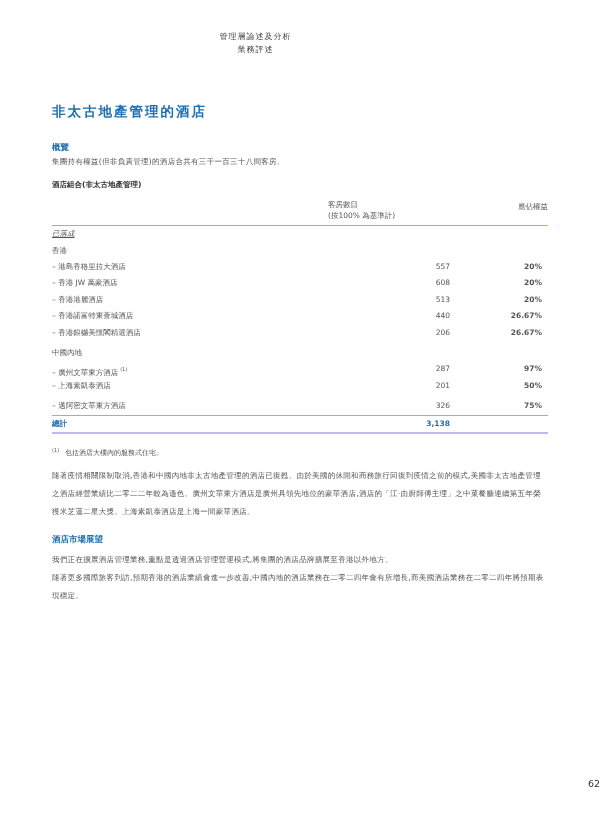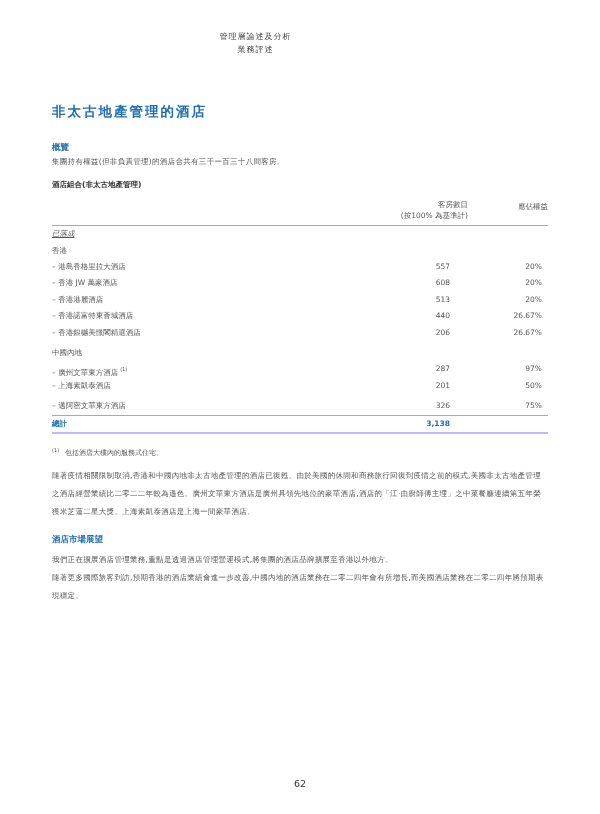--- a/index.html
+++ b/index.html
@@ -10,36 +10,36 @@
   }
   .header { position: absolute; top: 30px; left: 12px; width: 487px; text-align: center; font-size: 8px; line-height: 13px; color: #444; letter-spacing: 1px; }
   .content { position: absolute; left: 52px; top: 102px; width: 496px; }
   .section-title { font-size: 13.5px; color: #1f6fb0; letter-spacing: 2px; margin: 0; line-height: 18px; }
   .sub-title { font-size: 8.5px; font-weight: bold; color: #1f6fb0; margin-top: 21px; line-height: 12px; }
   .para { font-size: 7.5px; line-height: 18px; color: #555; letter-spacing: 0.3px; }
   .table-caption { font-size: 7.5px; font-weight: bold; color: #333; margin-top: 8px; line-height: 12px; }
 
   .table { position: relative; width: 496px; margin-top: 4px; font-size: 7.5px; color: #555; }
   .thead { position: relative; height: 30px; border-bottom: 1px solid #e39a6e; }
-  .th-rooms { position: absolute; right: 80px; top: 4px; text-align: right; line-height: 11px; width: 140px; }
+  .th-rooms { position: absolute; right: 80px; top: 4px; text-align: left; line-height: 11px; width: 140px; }
   .th-share { position: absolute; right: 0px; top: 6px; text-align: right; width: 70px; line-height: 11px; }
   .row { position: relative; height: 16.5px; line-height: 16.5px; }
   .row .lbl { position: absolute; left: 0; }
   .row .rooms { position: absolute; right: 98px; text-align: right; }
-  .row .share { position: absolute; right: 6px; text-align: right; }
+  .row .share { position: absolute; right: 6px; text-align: right; font-weight: bold; }
   .row.group { height: 16px; }
   .row.status .lbl { text-decoration: underline; font-style: italic; }
   .gap { height: 4px; }
   .fn-sup { font-size: 5px; vertical-align: super; margin-left: 2px; }
   .total-row { position: relative; height: 16px; line-height: 16px; border-top: 1px solid #e39a6e; border-bottom: 2px solid #c4b5fd; font-weight: bold; color: #1f6fb0; }
   .total-row .lbl { position: absolute; left: 0; }
   .total-row .rooms { position: absolute; right: 98px; }
   .footnote { font-size: 7px; color: #555; margin-top: 10px; line-height: 12px; }
   .footnote .mark { font-size: 5px; vertical-align: super; margin-right: 6px; }
-  .page-num { position: absolute; top: 778px; left: 0; width: 600px; text-align: center; font-size: 9.5px; color: #333; }
+  .page-num { position: absolute; top: 778px; left: 0; width: 600px; text-align: right; font-size: 9.5px; color: #333; }
 </style>
 </head>
 <body>
 
 <div class="header">
   <div>管理層論述及分析</div>
   <div>業務評述</div>
 </div>
 
 <div class="content">

